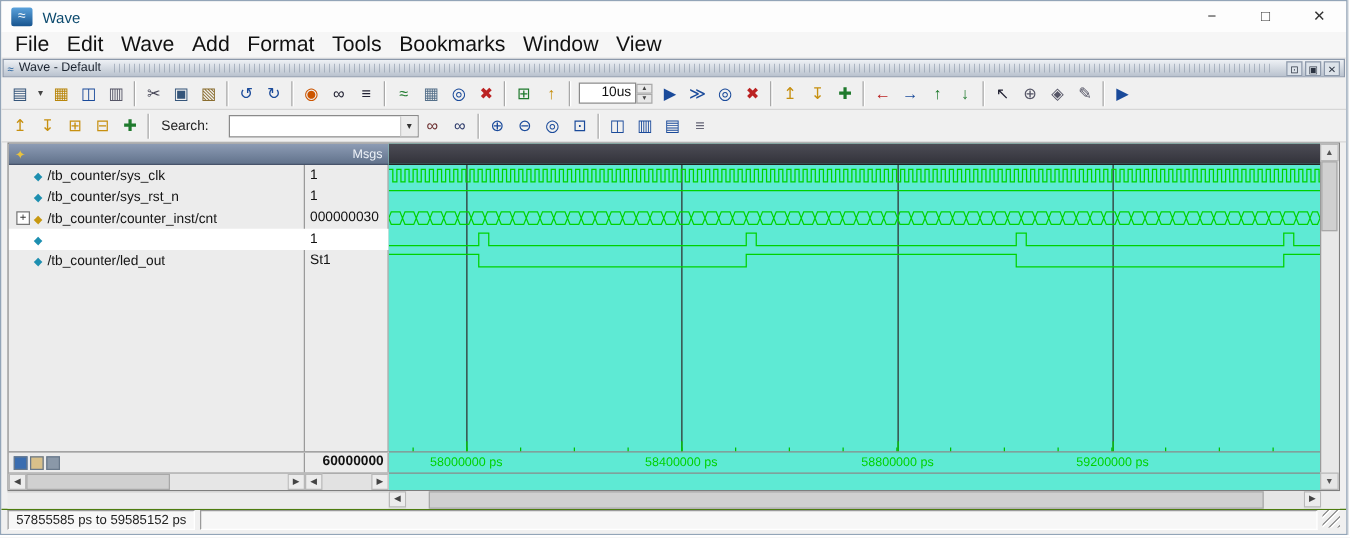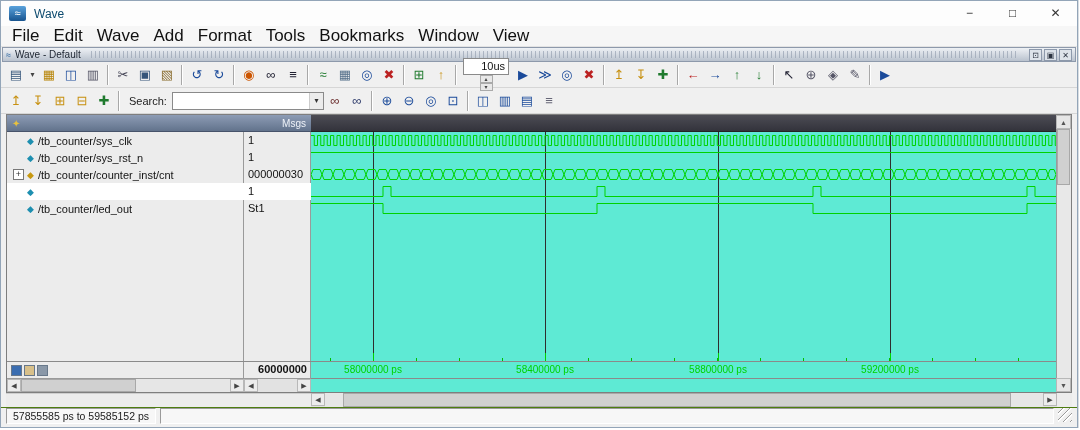--- a/index.html
+++ b/index.html
@@ -25,25 +25,25 @@
   .ph-grip{flex:1;height:7px;margin:0 10px;background:repeating-linear-gradient(90deg,#97a2b2 0 1px,rgba(0,0,0,0) 1px 4px);opacity:.7;}
   .ph-btn{width:13px;height:12px;font-size:8px;line-height:11px;text-align:center;color:#2c3442;border:1px solid #8d99ab;background:#dde3ea;margin-left:2px;}
 
   
   .toolbar{height:26px;display:flex;align-items:center;padding:0 4px;background:#f0f0f0;border-bottom:1px solid #d6d6d6;}
   .tb-btn{width:22px;height:22px;display:flex;align-items:center;justify-content:center;border:1px solid rgba(0,0,0,0);}
   .tb-btn.narrow{width:11px;}
   .tb-btn .glyph{font-size:13px;line-height:1;}
   .tb-btn.narrow .glyph{font-size:8px;}
   .tb-sep{width:2px;height:20px;border-left:1px solid #a8a8a8;border-right:1px solid #fff;margin:0 3px;}
-  .time-widget{display:flex;align-items:center;margin:0 3px;flex-direction:column;}
+  .time-widget{display:flex;align-items:center;margin:0 3px;}
   .time-box{width:46px;height:17px;background:#fff;border:1px solid #8a8a8a;font-size:11px;text-align:right;padding:0 3px;line-height:15px;color:#111;}
   .spin{display:flex;flex-direction:column;width:13px;}
   .spin-btn{height:8px;font-size:6px;line-height:7px;text-align:center;border:1px solid #aaa;background:#e8e8e8;color:#444;}
-  .search-label{font-size:11px;color:#222;margin:0 5px 0 6px;}
+  .search-label{font-size:11px;color:#222;margin:0 16px 0 6px;}
   .search-box{display:flex;align-items:center;width:152px;height:18px;background:#fff;border:1px solid #8a8a8a;}
   .search-input{flex:1;border:none;outline:none;font-size:11px;padding:0 3px;min-width:0;font-family:"Liberation Sans",sans-serif;background:#fff;}
   .search-dd{width:14px;text-align:center;font-size:8px;color:#333;border-left:1px solid #ccc;line-height:16px;background:#ececec;}
 
   
   .grid{display:grid;margin:0 5px;width:1066px;height:279px;border:1px solid #7e7e7e;
         grid-template-columns:237px 67px 745px 15px;grid-template-rows:246px 17px 14px;background:#ececec;}
   .names-col{grid-area:1/1/2/2;background:#ececec;box-shadow:inset -1px 0 #9a9a9a;display:flex;flex-direction:column;overflow:hidden;}
   .values-col{grid-area:1/2/2/3;background:#ececec;box-shadow:inset -1px 0 #9a9a9a;overflow:hidden;}
   .wave-col{grid-area:1/3/4/4;background:#5eead4;overflow:hidden;}

